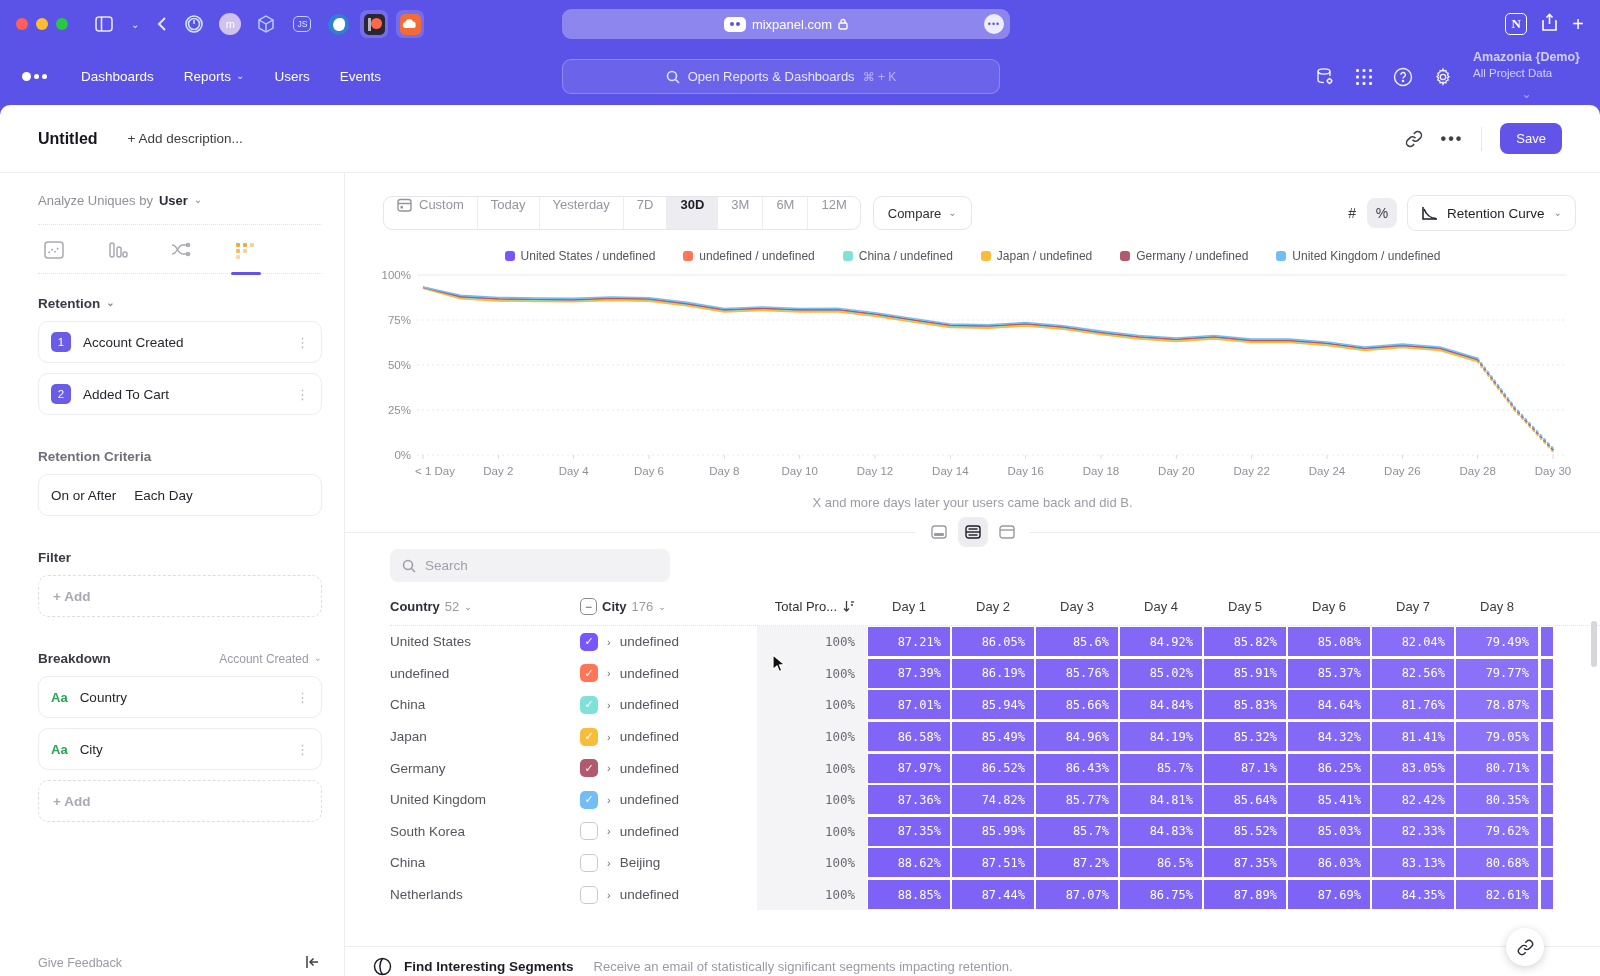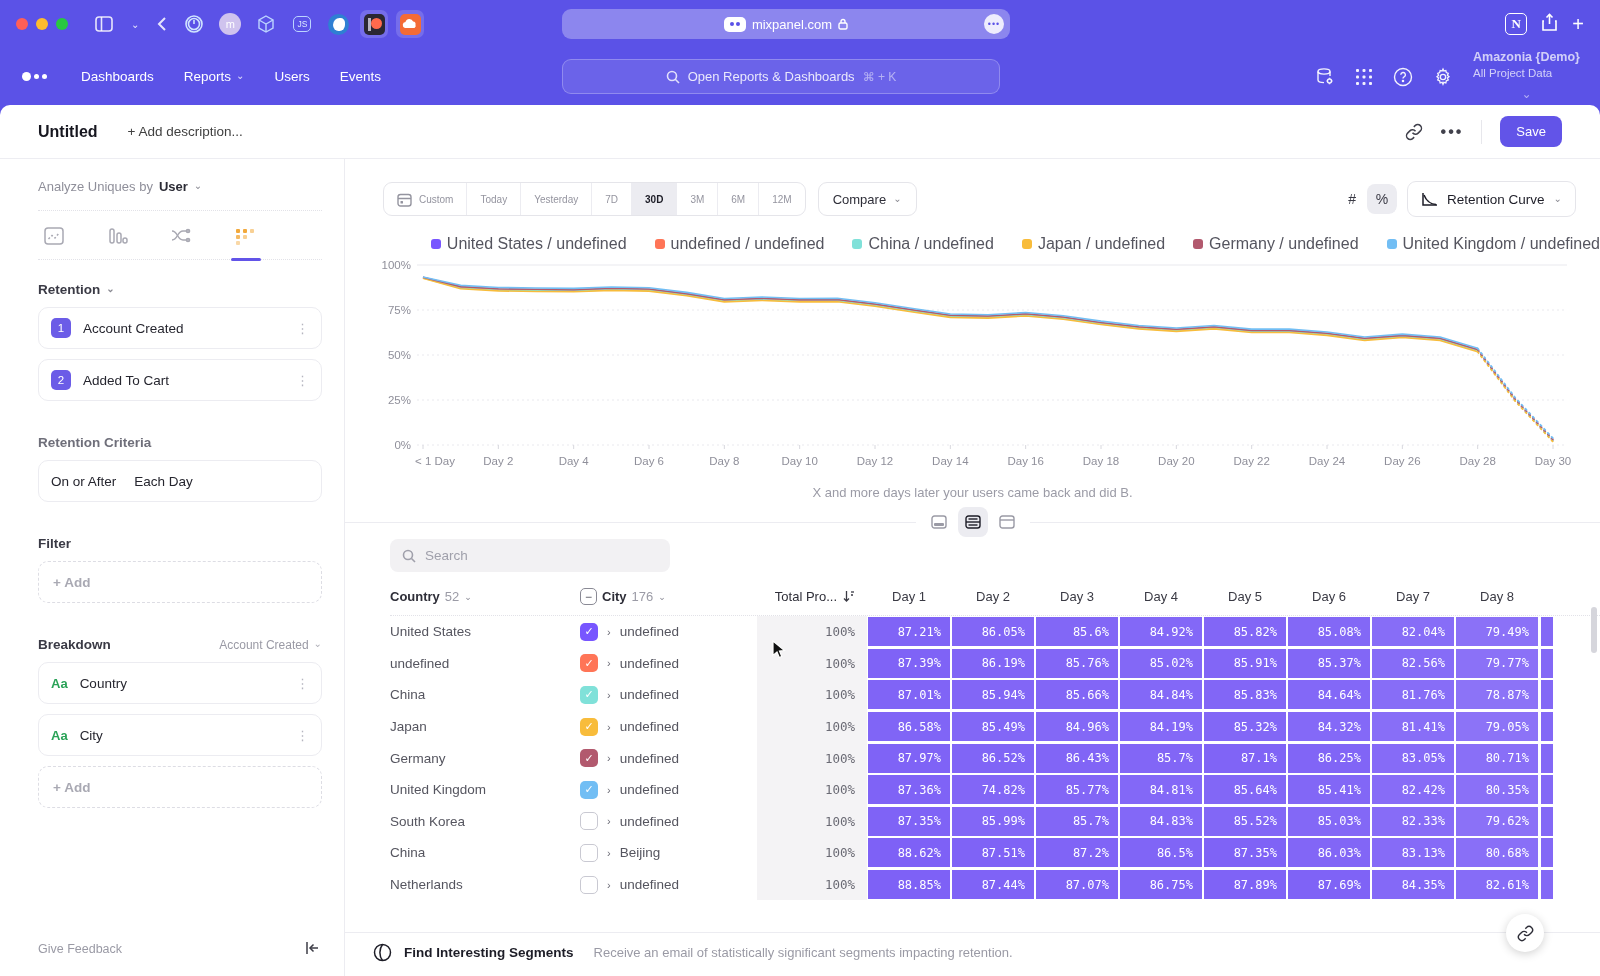--- a/index.html
+++ b/index.html
@@ -29,21 +29,21 @@
   .navsearch { position:absolute; left:562px; top:11px; width:438px; height:35px; border:1px solid rgba(255,255,255,.25); background:rgba(255,255,255,.10); border-radius:9px; display:flex; align-items:center; justify-content:center; gap:8px; font-size:13px; color:rgba(255,255,255,.85); }
   .navsearch .kbd { color:rgba(255,255,255,.5); font-size:12px; }
   .nav-right { position:absolute; right:20px; display:flex; align-items:center; gap:20px; }
   .nav-icn { color:rgba(255,255,255,.92); display:flex; }
   .proj { text-align:left; line-height:1.25; display:flex; align-items:center; gap:8px;flex-direction:column; }
   .proj b { font-size:12.5px; display:block; }
   .proj span { font-size:11.5px; color:rgba(255,255,255,.72); display:block; }
 
   
   .page { position:absolute; top:105px; left:0; width:1600px; height:871px; background:#fff; border-radius:10px 10px 0 0; overflow:hidden; }
-  .pagehead { height:54px; display:flex; align-items:center; padding:0 38px 0 38px; border-bottom:1px solid #ededf2; }
+  .pagehead { height:68px; display:flex; align-items:center; padding:0 38px 0 38px; border-bottom:1px solid #ededf2; }
   .ptitle { font-size:16px; font-weight:bold; color:#16161f; margin-right:30px; }
   .pdesc { font-size:13.5px; color:#404040; }
   .phead-right { margin-left:auto; display:flex; align-items:center; gap:18px; }
   .icnbtn { color:#41414c; display:flex; align-items:center; }
   .vdiv { width:1px; height:24px; background:#e7e7ec; }
   .savebtn { background:#6254e8; color:#fff; font-size:13px; border:none; border-radius:8px; padding:8px 16px; }
 
   .cols { display:flex; height:817px; }
   .sidebar { width:345px; border-right:1px solid #ececf1; padding:20px 22px 0 38px; position:relative; flex:none; }
   .main { flex:1; position:relative; }
@@ -64,32 +64,32 @@
   .aa { color:#2aa257; font-size:13px; font-weight:bold; }
   .bd-head { display:flex; align-items:center; justify-content:space-between; }
   .bd-head .evt { font-size:12px; color:#9a9aa5; display:flex; gap:5px; align-items:center; }
   .sb-footer { position:absolute; bottom:0; left:0; width:100%; height:44px; display:flex; align-items:center; padding:0 24px 10px 38px; justify-content:space-between; }
   .gf { font-size:12.5px; color:#9a9aa5; }
   .collapse { color:#3c3c46; font-size:15px; }
 
   
   .toolbar { display:flex; align-items:center; margin:22px 24px 0 38px; }
   .seg { display:flex; border:1px solid #e5e5ea; border-radius:9px; overflow:hidden; height:34px; }
-  .seg > div { display:flex; align-items:center; padding:0 13px; font-size:10px; color:#94949f; border-right:1px solid #ececf1; gap:7px; }
+  .seg > div { display:flex; align-items:flex-start; padding:0 13px; font-size:13px; color:#94949f; border-right:1px solid #ececf1; gap:7px; }
   .seg > div:last-child { border-right:none; }
   .seg > div.on { background:#ececf1; color:#1d1d27; font-weight:bold; }
   .cmp { margin-left:12px; border:1px solid #e5e5ea; border-radius:9px; height:34px; display:flex; align-items:center; padding:0 14px; font-size:13px; color:#2e2e38; gap:7px; }
   .tb-right { margin-left:auto; display:flex; align-items:center; gap:10px; }
   .numtog { display:flex; border-radius:8px; overflow:hidden; }
   .numtog > div { width:30px; height:30px; display:flex; align-items:center; justify-content:center; font-size:14px; color:#3a3a45; border-radius:8px; }
   .numtog > div.on { background:#ececf1; }
   .charttype { border:1px solid #e5e5ea; border-radius:9px; height:36px; display:flex; align-items:center; padding:0 13px; font-size:13.5px; color:#1d1d27; gap:9px; }
 
   
-  .legend { display:flex; justify-content:flex-end; gap:28px; margin-top:18px; font-size:16px; color:#55555f; }
+  .legend { display:flex; justify-content:center; gap:28px; margin-top:18px; font-size:12px; color:#55555f; }
   .legend .li { display:flex; align-items:center; gap:6px; }
   .sw { width:10px; height:10px; border-radius:3px; flex:none; }
   .chartwrap { margin:6px 18px 0 28px; }
   .caption { text-align:center; font-size:13px; color:#9b9ba6; margin-top:8px; }
 
   
   .viewdiv { position:relative; margin-top:22px; height:1px; background:#ececf1; }
   .viewtoggles { position:absolute; left:50%; top:-15px; transform:translateX(-50%); display:flex; gap:4px; background:#fff; padding:0 8px; }
   .vt { width:30px; height:30px; border-radius:8px; display:flex; align-items:center; justify-content:center; color:#9a9aa5; }
   .vt.on { background:#ececf1; color:#1d1d27; }

